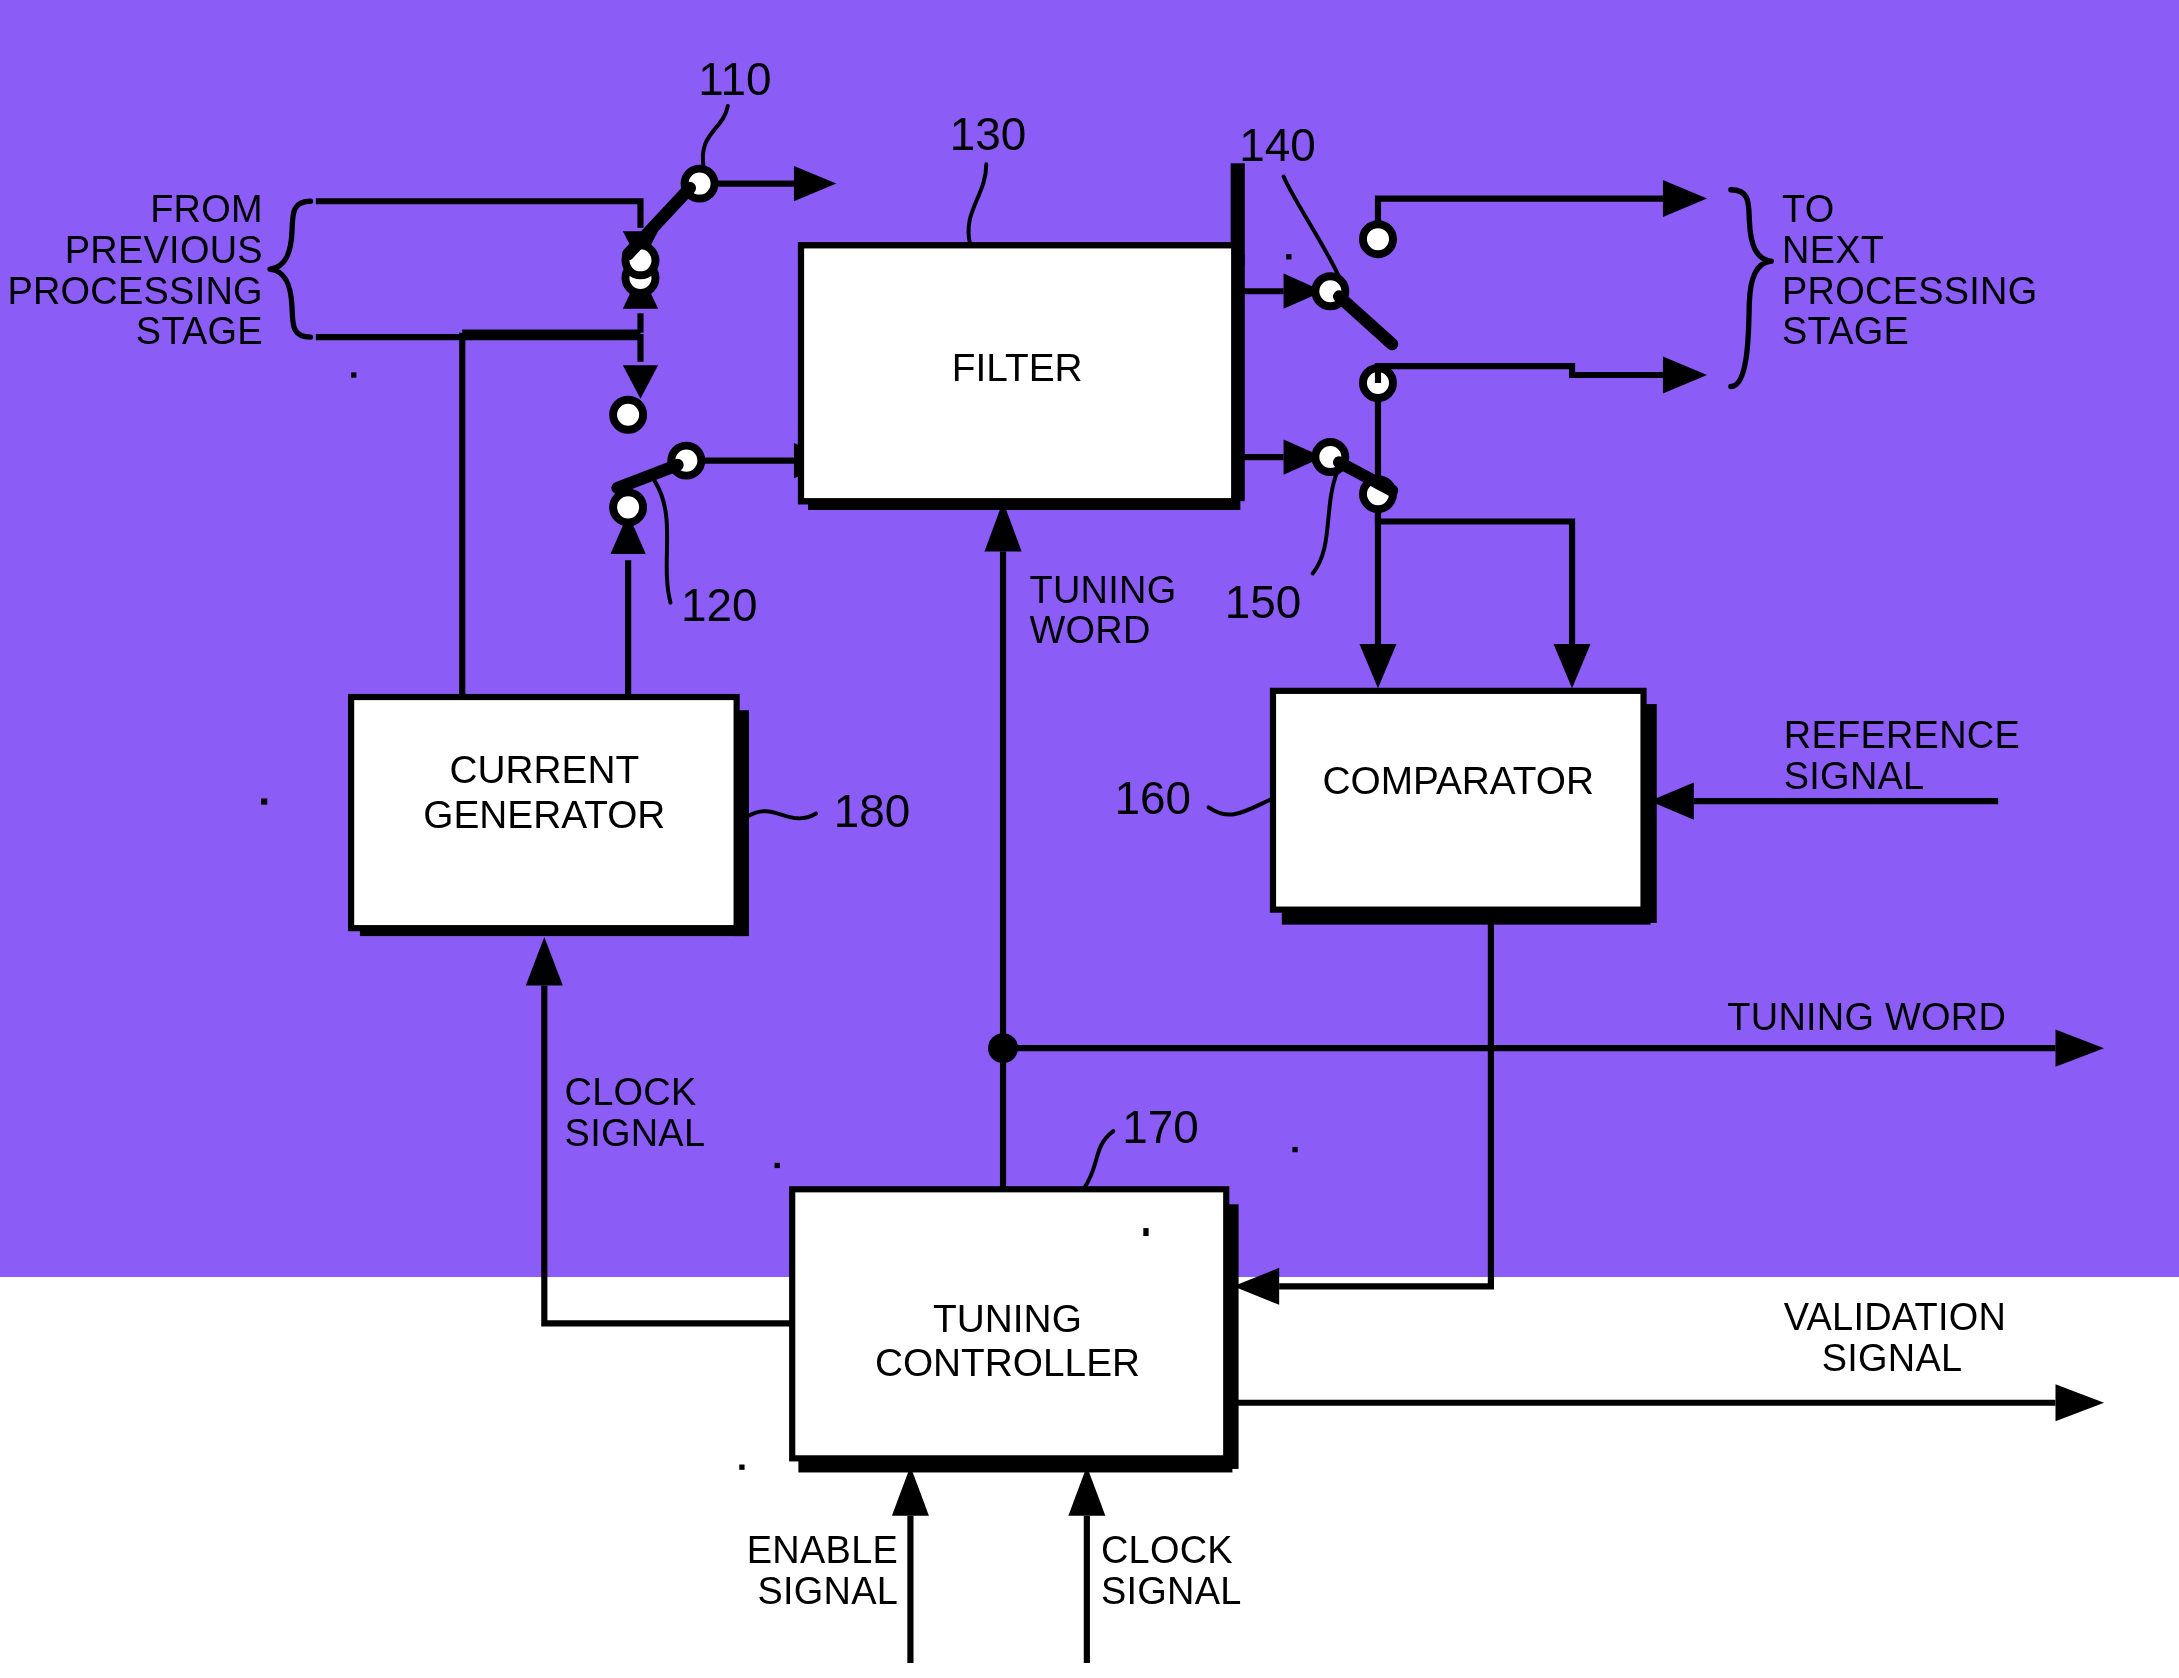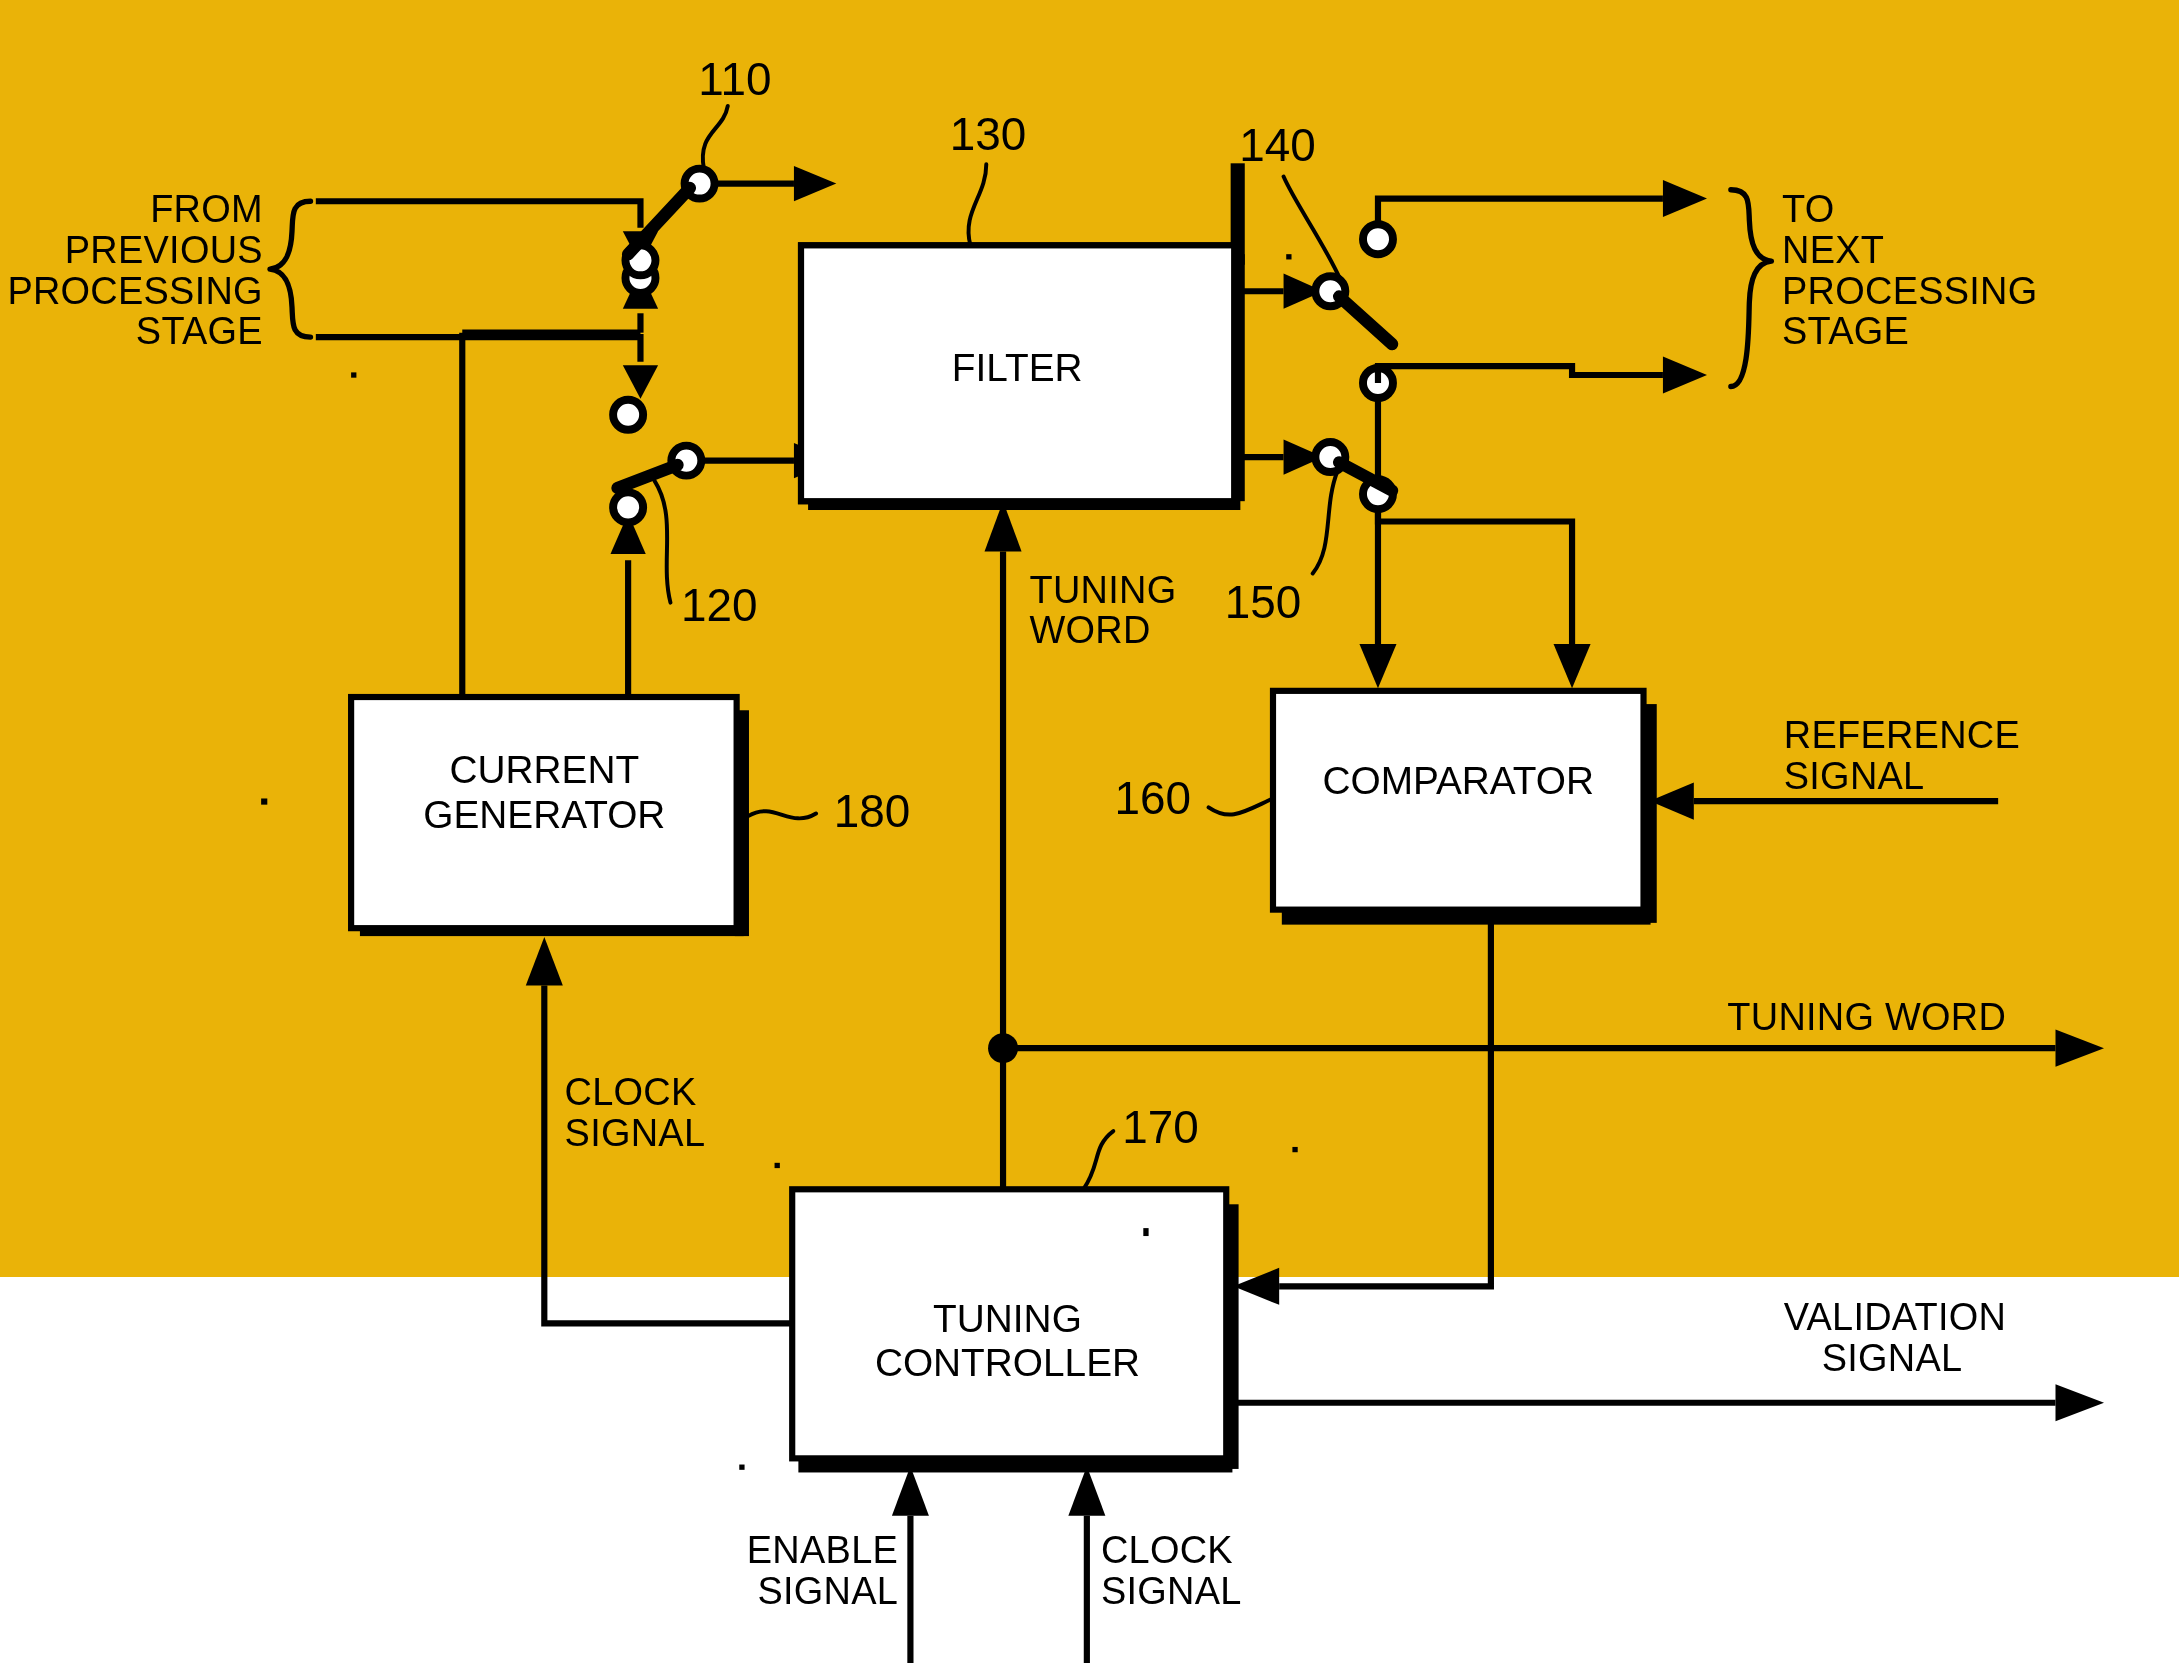--- a/index.html
+++ b/index.html
@@ -10,21 +10,21 @@
   body {
     width: 2179px;
     height: 1679px;
     font-family: "Liberation Sans", sans-serif;
     overflow: hidden;
   }
   #diagram-root {
     position: relative;
     width: 2179px;
     height: 1277px;
-    background: #eab308;
+    background: #8b5cf6;
   }
   svg#schematic {
     position: absolute;
     top: 0;
     left: 0;
     width: 2179px;
     height: 1679px;
   }
   .wire {
     stroke: #000000;

